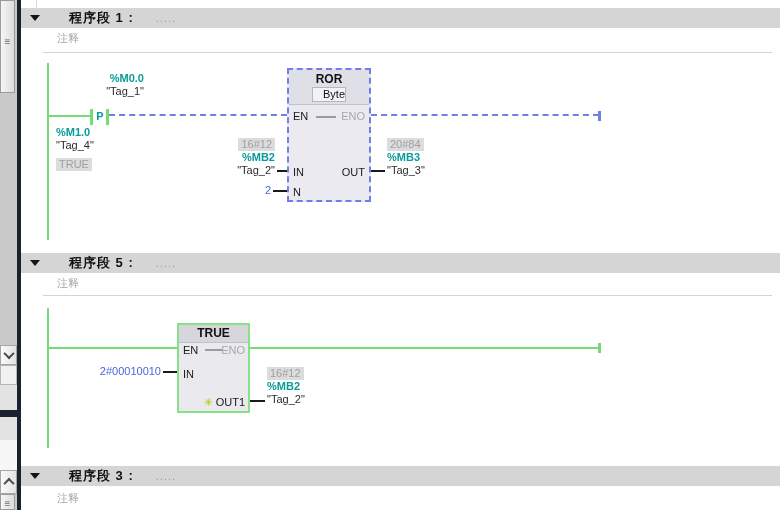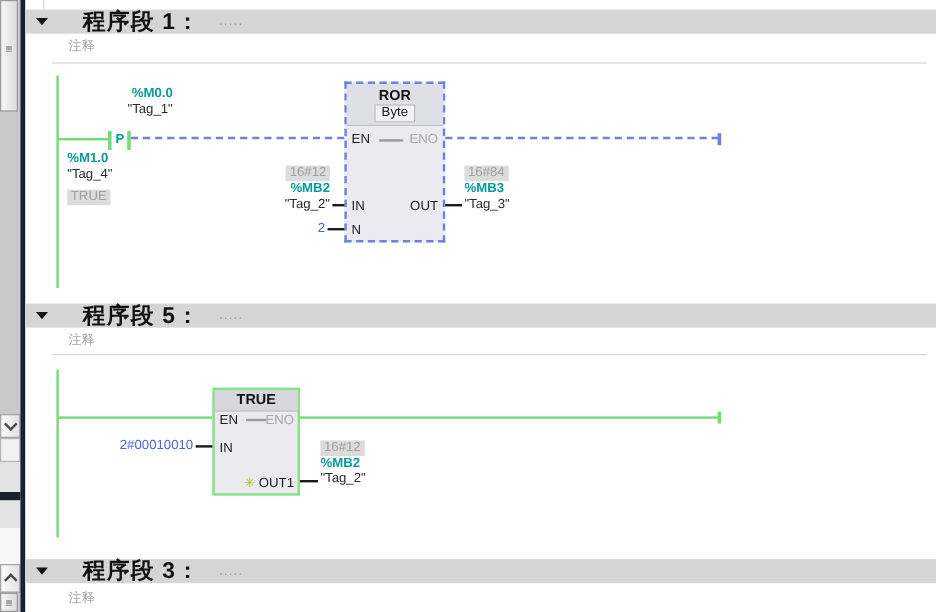--- a/index.html
+++ b/index.html
@@ -17,21 +17,21 @@
   .grip{color:#6e6e6e;font-size:10px;line-height:10px;text-align:center;width:100%;position:absolute;}
   .scroll-btn{left:0;width:17px;background:linear-gradient(90deg,#fbfbfb,#e2e2e2);border:1px solid #a6a6a6;box-sizing:border-box;display:flex;align-items:center;justify-content:center;}
   .chev{width:6px;height:6px;border-right:2px solid #4a4a4a;border-bottom:2px solid #4a4a4a;}
   .chev.down{transform:rotate(45deg) translate(-1px,-1px);}
   .chev.up{transform:rotate(-135deg) translate(-1px,-1px);}
   .panel-dark{background:var(--panel-dark);}
 
   
   .net-header{left:21px;width:759px;height:20px;background:var(--header-bar);display:flex;align-items:center;}
   .tri{width:0;height:0;border-left:5px solid transparent;border-right:5px solid transparent;border-top:6px solid #141414;margin-left:9px;}
-  .net-title{font-size:19px;font-weight:bold;color:#111;margin-left:29px;letter-spacing:1px;}
+  .net-title{font-size:13px;font-weight:bold;color:#111;margin-left:29px;letter-spacing:1px;}
   .net-dots{font-size:11px;color:#9aa0a4;margin-left:22px;letter-spacing:1px;}
   .comment{font-size:11px;color:#a2a6aa;}
   .sep{height:1px;background:#d4d4d6;}
 
   
   .wire-green{background:var(--power-green);}
   .wire-black{background:#1a1a1a;}
   .wire-dashed{border-top:2px dashed var(--off-blue);}
   .rail{width:2px;background:var(--power-green);}
   .tick-blue{width:3px;height:10px;background:var(--off-blue);}
@@ -111,42 +111,42 @@
     </div>
   </div>
 
   <div class="abs wire-dashed" style="left:109px;top:114px;width:178px;"></div>
   <div class="abs wire-dashed" style="left:371px;top:114px;width:228px;"></div>
   <div class="abs tick-blue" style="left:598px;top:111px;"></div>
 
   <div class="abs fb selected" style="left:287px;top:68px;width:84px;height:134px;">
     <div class="fb-header" style="height:34px;background:#dfdfe8;"></div>
     <div class="fb-title" style="top:2px;">ROR</div>
-    <div class="type-box" style="left:23px;top:17px;width:34px;height:15px;">Byte</div>
+    <div class="type-box" style="left:23px;top:17px;width:34px;height:15px;text-align:right;">Byte</div>
     <div class="pin" style="left:4px;top:40px;">EN</div>
     <div class="pin-dash" style="left:27px;top:46px;width:20px;"></div>
     <div class="pin gray" style="right:4px;top:40px;">ENO</div>
     <div class="pin" style="left:4px;top:96px;">IN</div>
     <div class="pin" style="left:4px;top:116px;">N</div>
     <div class="pin" style="right:4px;top:96px;">OUT</div>
   </div>
 
   <div class="abs op-stack" style="left:195px;top:138px;width:80px;text-align:right;">
     <div><span class="monitor">16#12</span></div>
     <div class="addr">%MB2</div>
     <div class="tagname">"Tag_2"</div>
   </div>
   <div class="abs wire-black" style="left:277px;top:170px;width:10px;height:2px;"></div>
 
   <div class="abs op-stack const" style="left:211px;top:184px;width:60px;text-align:right;">2</div>
   <div class="abs wire-black" style="left:273px;top:190px;width:14px;height:2px;"></div>
 
   <div class="abs wire-black" style="left:371px;top:170px;width:14px;height:2px;"></div>
   <div class="abs op-stack" style="left:387px;top:138px;width:80px;text-align:left;">
-    <div><span class="monitor">16#84</span></div>
+    <div><span class="monitor">20#84</span></div>
     <div class="addr">%MB3</div>
     <div class="tagname">"Tag_3"</div>
   </div>
 
   <div class="abs net-header" style="top:253px;">
     <span class="tri"></span>
     <span class="net-title">程序段 5 :</span>
     <span class="net-dots">.....</span>
   </div>
   <div class="abs comment" style="left:57px;top:276px;">注释</div>

